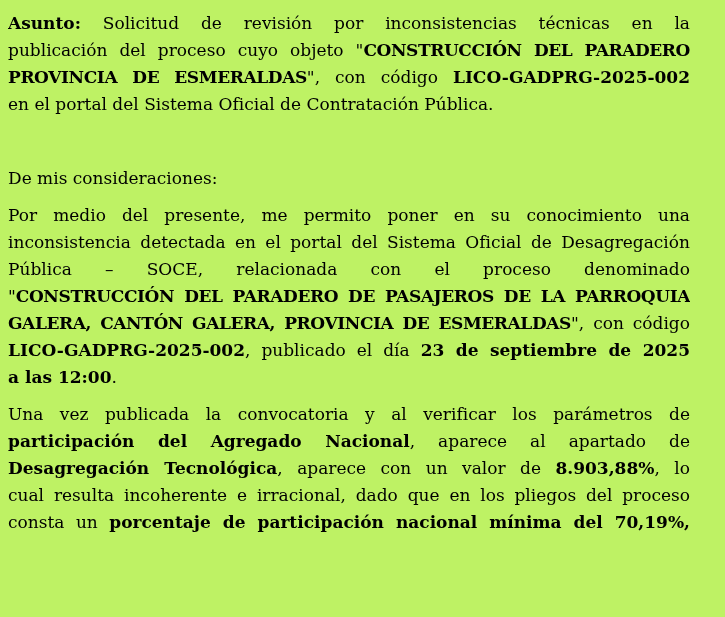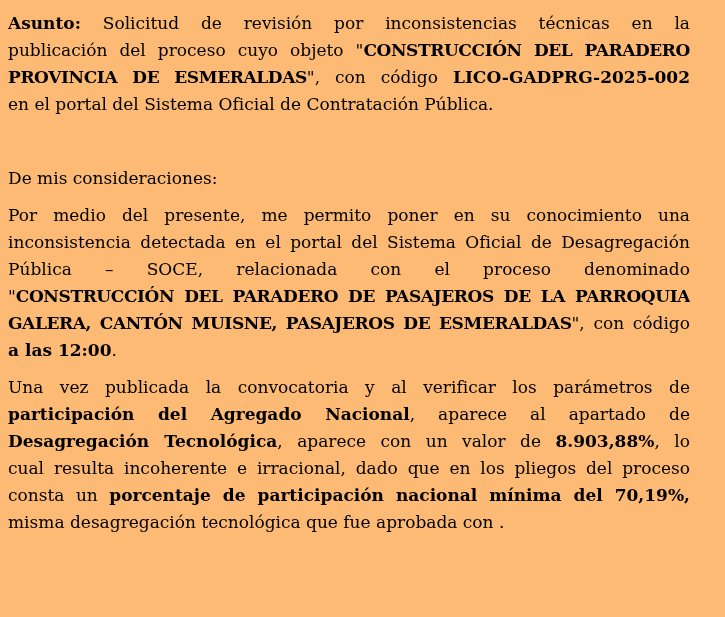--- a/index.html
+++ b/index.html
@@ -4,21 +4,21 @@
 <style>
   html, body {
     margin: 0;
     padding: 0;
     background: #ffffff;
   }
   .page {
     position: relative;
     width: 725px;
     height: 617px;
-    background: #fdba74;
+    background: #bef264;
     overflow: hidden;
     color: #000000;
     font-family: "DejaVu Serif", "Liberation Serif", serif;
   }
   .doc {
     padding: 10px 35px 0 8px;
   }
   .para {
     margin: 0 0 10px 0;
   }
@@ -55,25 +55,25 @@
         <div class="line last">&nbsp;</div>
       </div>
       <div class="para">
         <div class="line last"><span class="r">De mis consideraciones:</span></div>
       </div>
       <div class="para">
         <div class="line"><span class="r">Por medio del presente, me permito poner en su conocimiento una</span></div>
         <div class="line"><span class="r">inconsistencia detectada en el portal del Sistema Oficial de Desagregación</span></div>
         <div class="line"><span class="r">Pública – SOCE, relacionada con el proceso denominado</span></div>
         <div class="line"><span class="r">"</span><span class="r b i">CONSTRUCCIÓN DEL PARADERO DE PASAJEROS DE LA PARROQUIA</span></div>
-        <div class="line"><span class="r b i">GALERA, CANTÓN MUISNE, PASAJEROS DE ESMERALDAS</span><span class="r">", con código</span></div>
+        <div class="line"><span class="r b i">GALERA, CANTÓN GALERA, PROVINCIA DE ESMERALDAS</span><span class="r">", con código</span></div>
+        <div class="line"><span class="r b">LICO-GADPRG-2025-002</span><span class="r">, publicado el día </span><span class="r b">23 de septiembre de 2025</span></div>
         <div class="line last"><span class="r b">a las 12:00</span><span class="r">.</span></div>
       </div>
       <div class="para">
         <div class="line"><span class="r">Una vez publicada la convocatoria y al verificar los parámetros de</span></div>
         <div class="line"><span class="r b">participación del Agregado Nacional</span><span class="r">, aparece al apartado de</span></div>
         <div class="line"><span class="r b">Desagregación Tecnológica</span><span class="r">, aparece con un valor de </span><span class="r b">8.903,88%</span><span class="r">, lo</span></div>
         <div class="line"><span class="r">cual resulta incoherente e irracional, dado que en los pliegos del proceso</span></div>
         <div class="line"><span class="r">consta un </span><span class="r b">porcentaje de participación nacional mínima del 70,19%,</span></div>
-        <div class="line last"><span class="r">misma desagregación tecnológica que fue aprobada con .</span></div>
       </div>
     </main>
 </div>
 
 </body></html>

